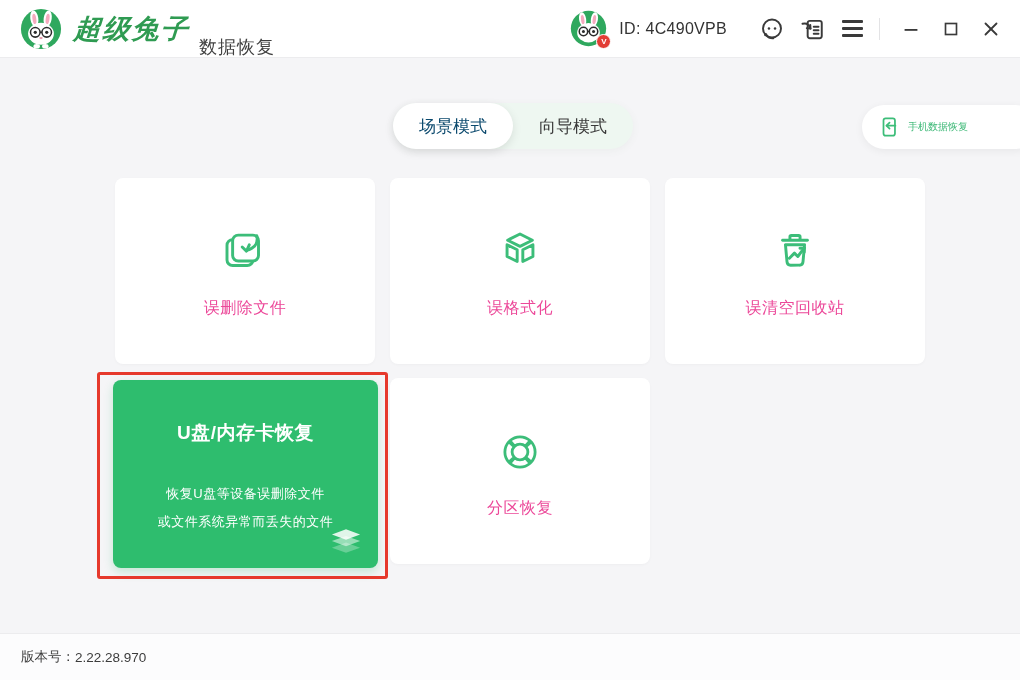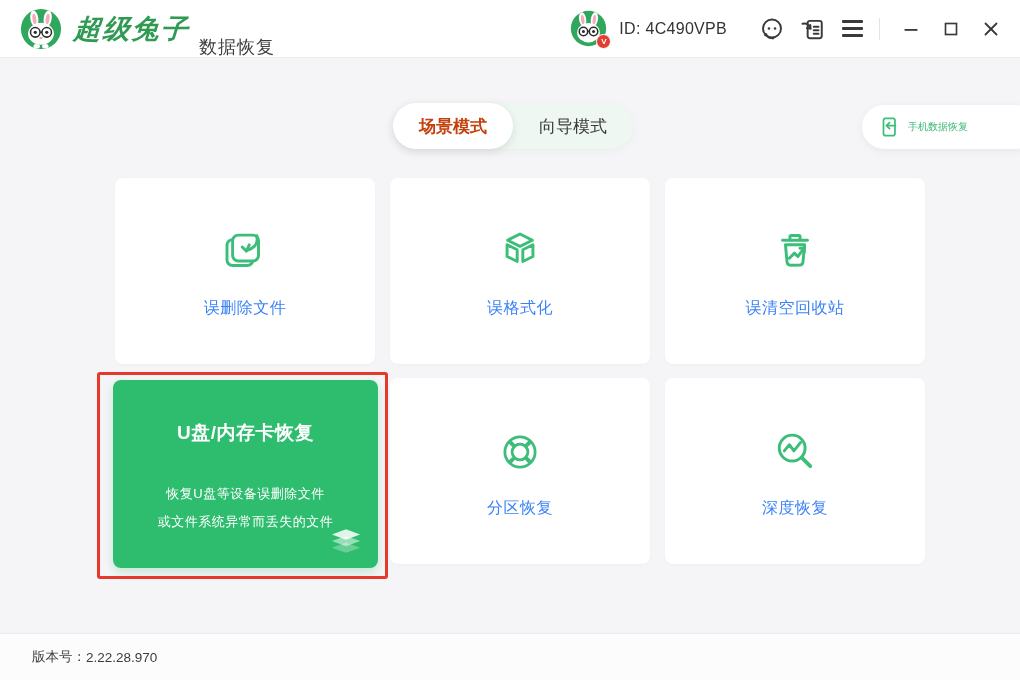--- a/index.html
+++ b/index.html
@@ -45,21 +45,21 @@
     position:absolute; left:393px; top:45px; width:240px; height:46px;
     background:#eef7f1; border-radius:23px; display:flex;
     box-shadow:0 2px 8px rgba(80,120,90,0.06);
   }
   .mode-tab {
     width:120px; height:46px; border-radius:23px; display:flex;
     align-items:center; justify-content:center; font-size:17px; cursor:pointer;
     color:#3a3a3a;
   }
   .mode-tab.active {
-    background:#ffffff; color:#c2410c; font-weight:bold;
+    background:#ffffff; color:#0c4a6e; font-weight:normal;
     box-shadow:0 3px 10px rgba(0,0,0,0.10);
   }
 
   .phone-btn {
     position:absolute; left:862px; top:47px; width:175px; height:44px;
     background:#ffffff; border-radius:22px; display:flex; align-items:center;
     padding-left:16px; cursor:pointer; box-shadow:0 2px 8px rgba(0,0,0,0.06);
   }
   .phone-btn .label { color:#3cb876; font-size:10px; margin-left:8px; }
 
@@ -67,41 +67,41 @@
     position:absolute; left:115px; top:120px;
     display:grid; grid-template-columns:repeat(3,260px);
     grid-template-rows:186px 186px; column-gap:15px; row-gap:14px;
   }
   .card {
     background:#ffffff; border-radius:8px; display:flex; flex-direction:column;
     align-items:center; justify-content:center; cursor:pointer;
     box-shadow:0 1px 3px rgba(0,0,0,0.03);
   }
   .card .icon { height:56px; display:flex; align-items:center; justify-content:center; }
-  .card .label { margin-top:18px; font-size:16px; color:#3b82f6; letter-spacing:.5px; }
+  .card .label { margin-top:18px; font-size:16px; color:#ec4899; letter-spacing:.5px; }
 
   .card.green-card {
     position:relative; top:2px; left:-2px; width:265px; height:188px;
     background:#2ebd6e; color:#ffffff; justify-content:flex-start;
     box-shadow:0 4px 10px rgba(46,189,110,0.25);
   }
   .green-card .g-title { margin-top:40px; font-size:19px; font-weight:bold; letter-spacing:.5px; }
   .green-card .g-desc { margin-top:34px; font-size:13px; line-height:28px; text-align:center; letter-spacing:.5px; }
   .green-card .stack-icon { position:absolute; right:16px; bottom:12px; }
 
   .annotation-box {
     position:absolute; left:97px; top:314px; width:291px; height:207px;
     border:3px solid #e6392c; border-radius:3px; pointer-events:none; z-index:5;
   }
 
   
   .footer {
     position:absolute; left:0; top:633px; width:1020px; height:47px;
     background:#fcfcfd; border-top:1px solid #ececee;
-    display:flex; align-items:center; padding-left:32px;
+    display:flex; align-items:center; padding-left:21px;
     font-size:13.5px; color:#3c3c3c;
   }
 
   svg { display:block; }
 </style>
 </head>
 <body>
 
 <div class="titlebar">
   <div class="logo-wrap">
@@ -266,30 +266,20 @@
             <path d="M15 14 A13.5 13.5 0 0 1 33 14 L28.7 18.8 A7 7 0 0 0 19.3 18.8 Z"></path>
             <path d="M15 14 A13.5 13.5 0 0 1 33 14 L28.7 18.8 A7 7 0 0 0 19.3 18.8 Z" transform="rotate(90 24 24)"></path>
             <path d="M15 14 A13.5 13.5 0 0 1 33 14 L28.7 18.8 A7 7 0 0 0 19.3 18.8 Z" transform="rotate(180 24 24)"></path>
             <path d="M15 14 A13.5 13.5 0 0 1 33 14 L28.7 18.8 A7 7 0 0 0 19.3 18.8 Z" transform="rotate(270 24 24)"></path>
           </g>
         </svg>
       </div>
       <div class="label">分区恢复</div>
     </div>
 
-    <div class="card">
-      <div class="icon">
-        <svg viewBox="0 0 48 48" width="54" height="54" fill="none" stroke="#3cbd79" stroke-width="2.6" stroke-linecap="round" stroke-linejoin="round">
-          <circle cx="21.5" cy="20.5" r="11.5"></circle>
-          <path d="M14.5 23 L19 17.5 L23 23 L29 15.5"></path>
-          <line x1="30" y1="29" x2="37.5" y2="36.5" stroke-width="3.4"></line>
-        </svg>
-      </div>
-      <div class="label">深度恢复</div>
-    </div>
   </div>
 
   <div class="annotation-box"></div>
 </div>
 
 <div class="footer">
   <span>版本号：</span>
   <span>2.22.28.970</span>
 </div>
 

